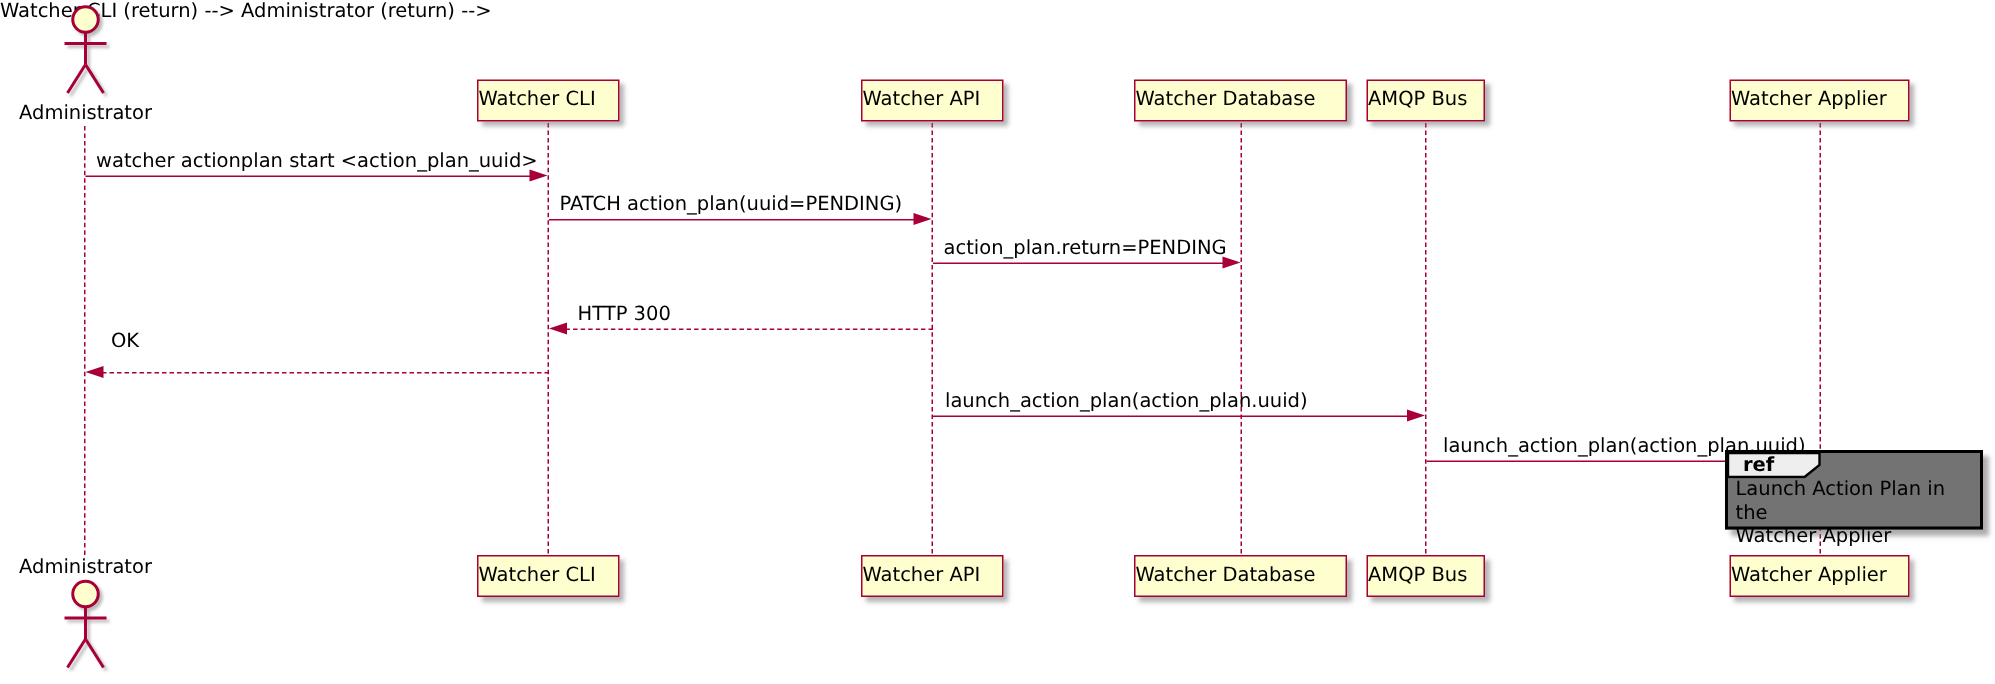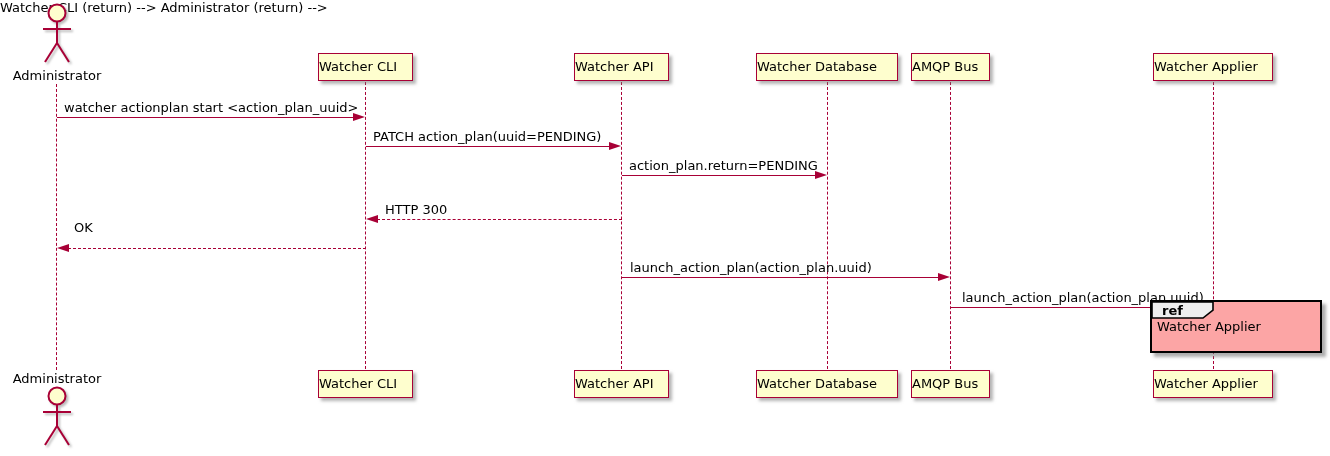--- a/index.html
+++ b/index.html
@@ -19,21 +19,21 @@
   .msg{position:absolute;}
   .msg-label{position:absolute;white-space:nowrap;font-size:13px;}
   .mline{position:absolute;height:0;}
   .mline.solid{border-top:1.4px solid #A80036;}
   .mline.dashed{border-top:1.4px dashed #A80036;}
   .ah{position:absolute;width:0;height:0;}
   .ah.right{border-top:4.5px solid transparent;border-bottom:4.5px solid transparent;border-left:12px solid #A80036;}
   .ah.left{border-top:4.5px solid transparent;border-bottom:4.5px solid transparent;border-right:12px solid #A80036;}
   .ref-box{
     position:absolute;left:1150px;top:300px;width:168px;height:49px;
-    background:#fca5a5;border:2px solid #000;
+    background:#737373;border:2px solid #000;
     box-shadow:4px 4px 3px rgba(120,120,120,.6);
   }
   .ref-header{position:absolute;left:-1px;top:-1px;width:64px;height:18px;}
   .ref-keyword{
     position:absolute;left:10px;top:0px;font-weight:bold;font-size:13px;line-height:17px;
   }
   .ref-body{position:absolute;left:5px;top:17px;line-height:15.5px;font-size:13px;}
 </style>
 </head>
 <body>
@@ -114,20 +114,21 @@
     <div class="ah right" style="left:1201px;top:288px;"></div>
   </div>
 
   
   <div class="ref-box">
     <svg class="ref-header" width="64" height="18" viewBox="0 0 64 18">
       <path d="M1,1 H62 V9 L52,17 H1 Z" fill="#EEEEEE" stroke="#000000" stroke-width="1.6"></path>
     </svg>
     <span class="ref-keyword">ref</span>
     <div class="ref-body">
+      <div>Launch Action Plan in the</div>
       <div>Watcher Applier</div>
     </div>
   </div>
 
   
   <div class="pbox" style="left:318px;top:370px;width:93px;">Watcher CLI</div>
   <div class="pbox" style="left:574px;top:370px;width:93px;">Watcher API</div>
   <div class="pbox" style="left:756px;top:370px;width:140px;">Watcher Database</div>
   <div class="pbox" style="left:911px;top:370px;width:77px;">AMQP Bus</div>
   <div class="pbox" style="left:1153px;top:370px;width:118px;">Watcher Applier</div>

